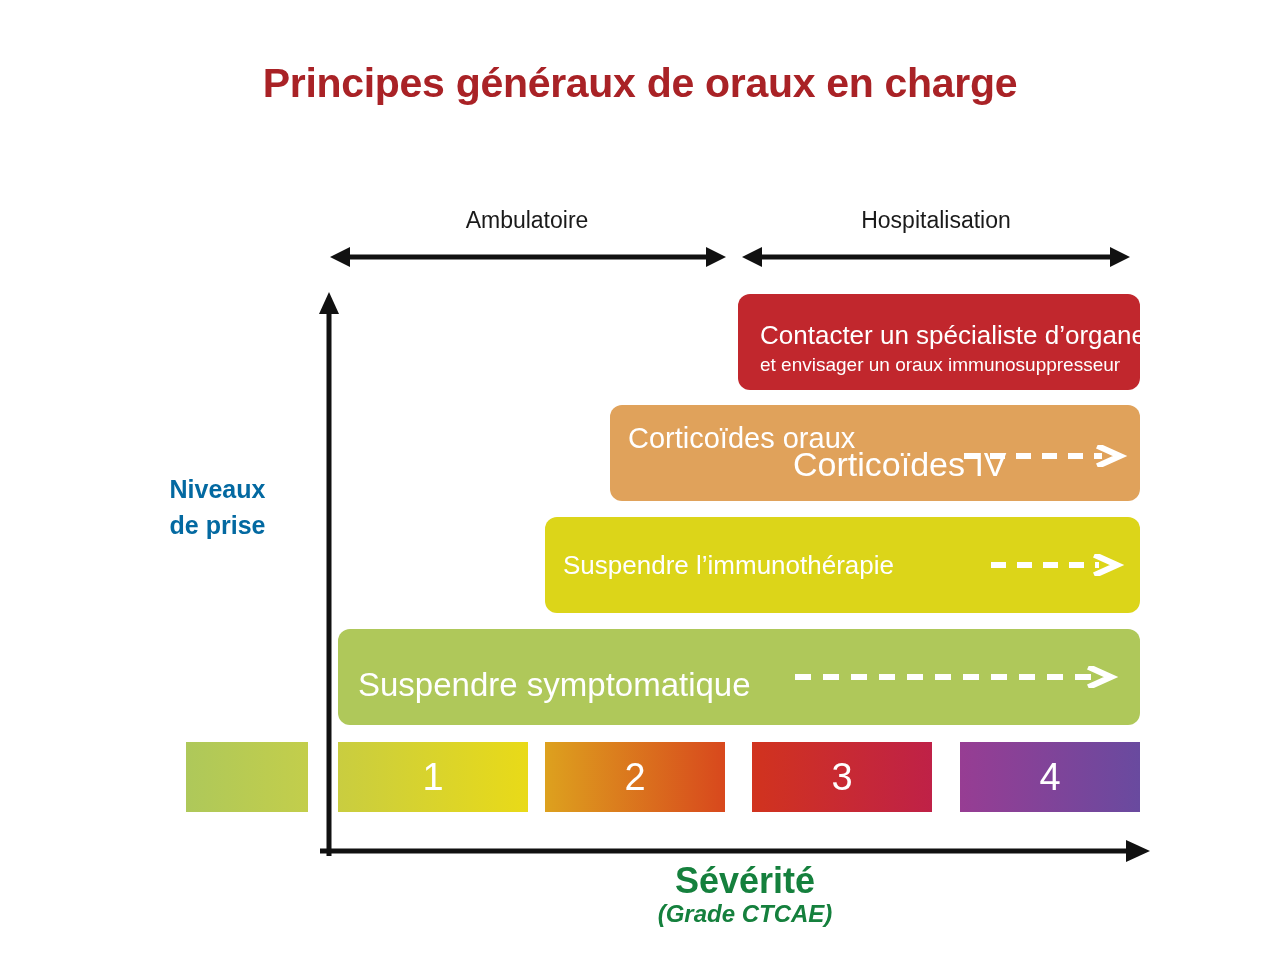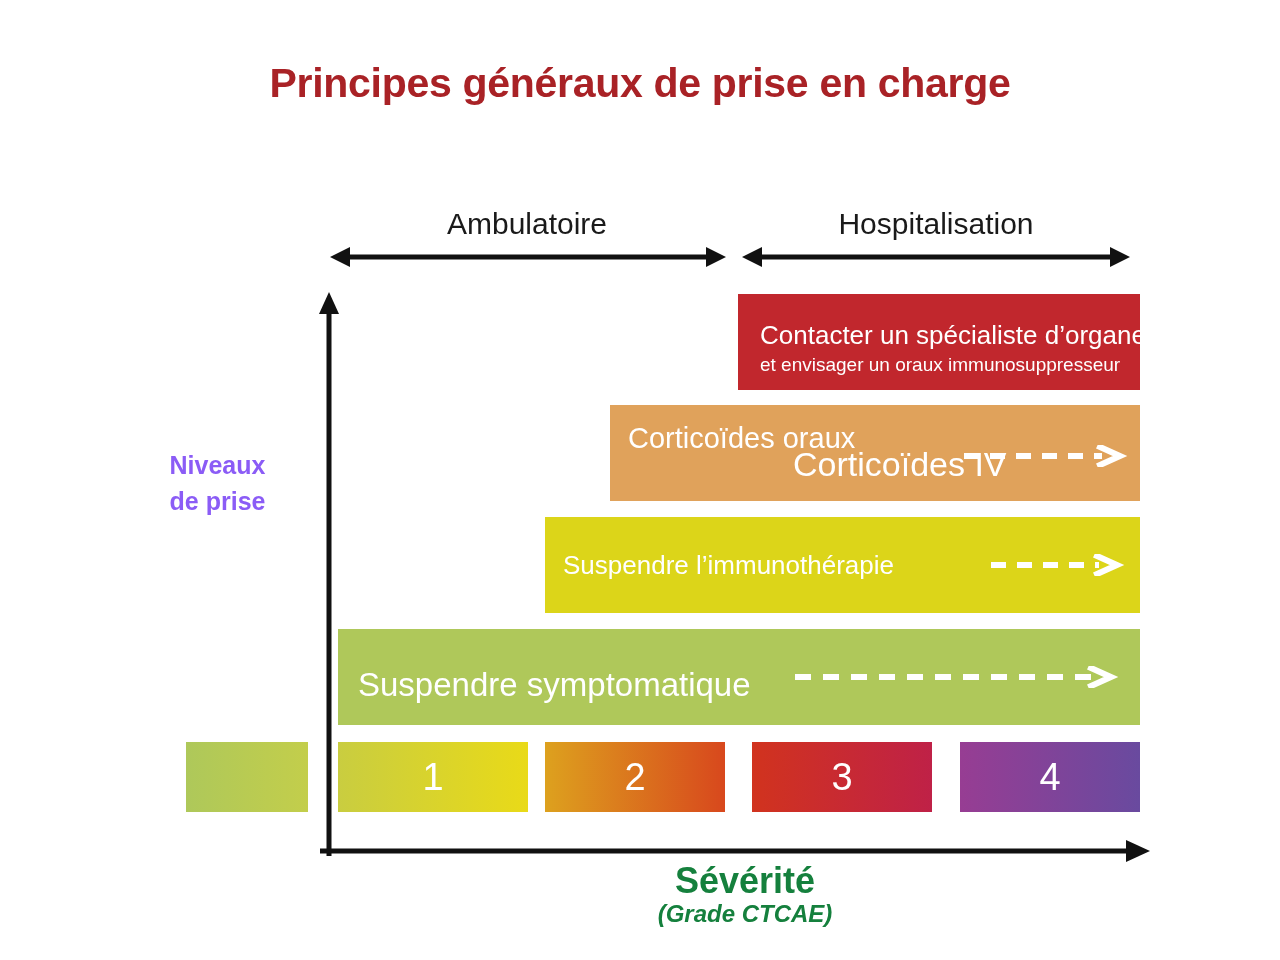--- a/index.html
+++ b/index.html
@@ -13,45 +13,45 @@
   
   .title{
     position:absolute;left:0;top:60px;width:1280px;text-align:center;
     font-family:"Liberation Sans", sans-serif;
     font-weight:bold;font-size:41px;color:#A92226;letter-spacing:-0.3px;
   }
 
   
   .phase-label{
     position:absolute;text-align:center;
-    font-size:30px;color:#1a1a1a;font-weight:normal;white-space:nowrap;
+    font-size:23px;color:#1a1a1a;font-weight:normal;white-space:nowrap;
   }
   .phase-arrow{position:absolute;height:26px;}
   .phase-arrow svg{display:block;}
 
   
   .axis{position:absolute;}
   .axis svg{display:block;}
 
   
   .ylabel{
-    position:absolute;left:120px;top:448px;width:195px;text-align:center;
-    font-size:25px;font-weight:bold;color:#8b5cf6;line-height:1.42;
+    position:absolute;left:120px;top:472px;width:195px;text-align:center;
+    font-size:25px;font-weight:bold;color:#0369a1;line-height:1.42;
   }
   .ylabel div{white-space:nowrap;}
 
   
   .xlabel{
     position:absolute;left:330px;top:862px;width:830px;text-align:center;color:#15803d;
   }
   .xlabel .main{font-size:36px;font-weight:bold;line-height:1.05;}
   .xlabel .sub{font-size:24px;font-weight:bold;font-style:italic;line-height:1.2;}
 
   
-  .bar{position:absolute;box-sizing:border-box;}
+  .bar{position:absolute;box-sizing:border-box;border-radius:12px;}
   .bar .txt{position:absolute;color:#ffffff;white-space:nowrap;}
 
   .bar-red   {background:#C1272D;}
   .bar-orange{background:#E0A25B;padding-left:20px;}
   .bar-yellow{background:#DCD519;}
   .bar-green {background:#AFC85A;}
 
   .red-main{left:22px;top:26px;font-size:26px;}
   .red-sub {left:22px;top:60px;font-size:19px;}
 
@@ -75,21 +75,21 @@
   .grade.g1{background:linear-gradient(90deg,#C9CD40 0%,#E9DA18 100%);}
   .grade.g2{background:linear-gradient(90deg,#DDA11E 0%,#D8481D 100%);}
   .grade.g3{background:linear-gradient(90deg,#D1331E 0%,#BF2147 100%);}
   .grade.g4{background:linear-gradient(90deg,#973D93 0%,#694A9F 100%);}
 </style>
 </head>
 <body>
 
 <div id="slide">
 
-  <div class="title">Principes généraux de prise en charge</div>
+  <div class="title">Principes généraux de oraux en charge</div>
 
   <div class="phase-label" style="left:332px;top:207px;width:390px;">Ambulatoire</div>
   <div class="phase-arrow" style="left:330px;top:244px;width:396px;">
     <svg width="396" height="26" viewBox="0 0 396 26">
       <line x1="16" y1="13" x2="380" y2="13" stroke="#111" stroke-width="5"></line>
       <polygon points="0,13 20,3 20,23" fill="#111"></polygon>
       <polygon points="396,13 376,3 376,23" fill="#111"></polygon>
     </svg>
   </div>
 

